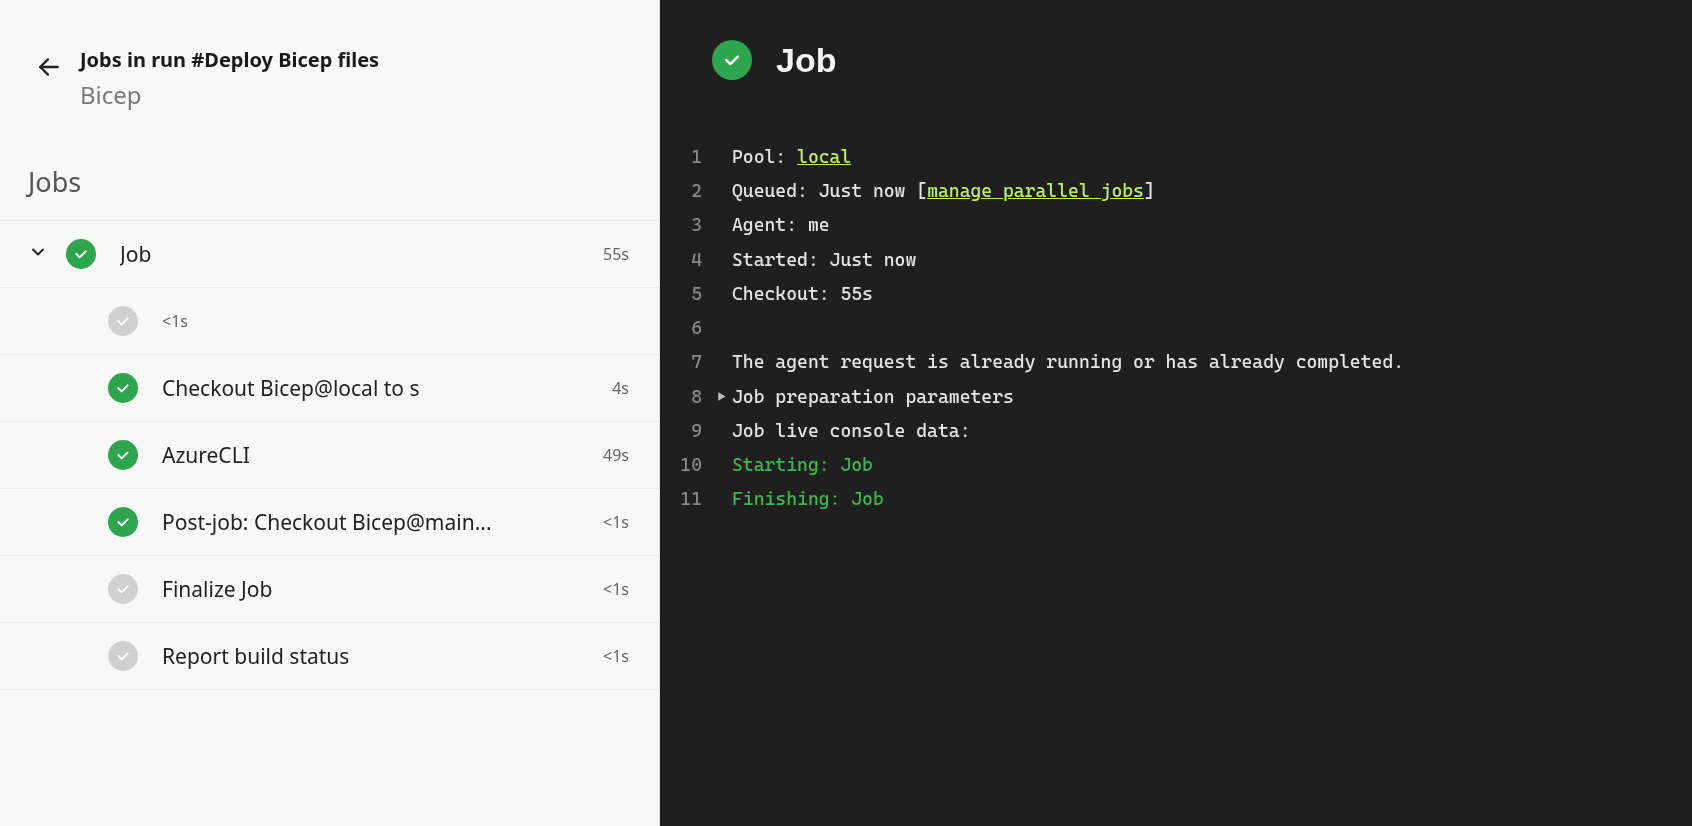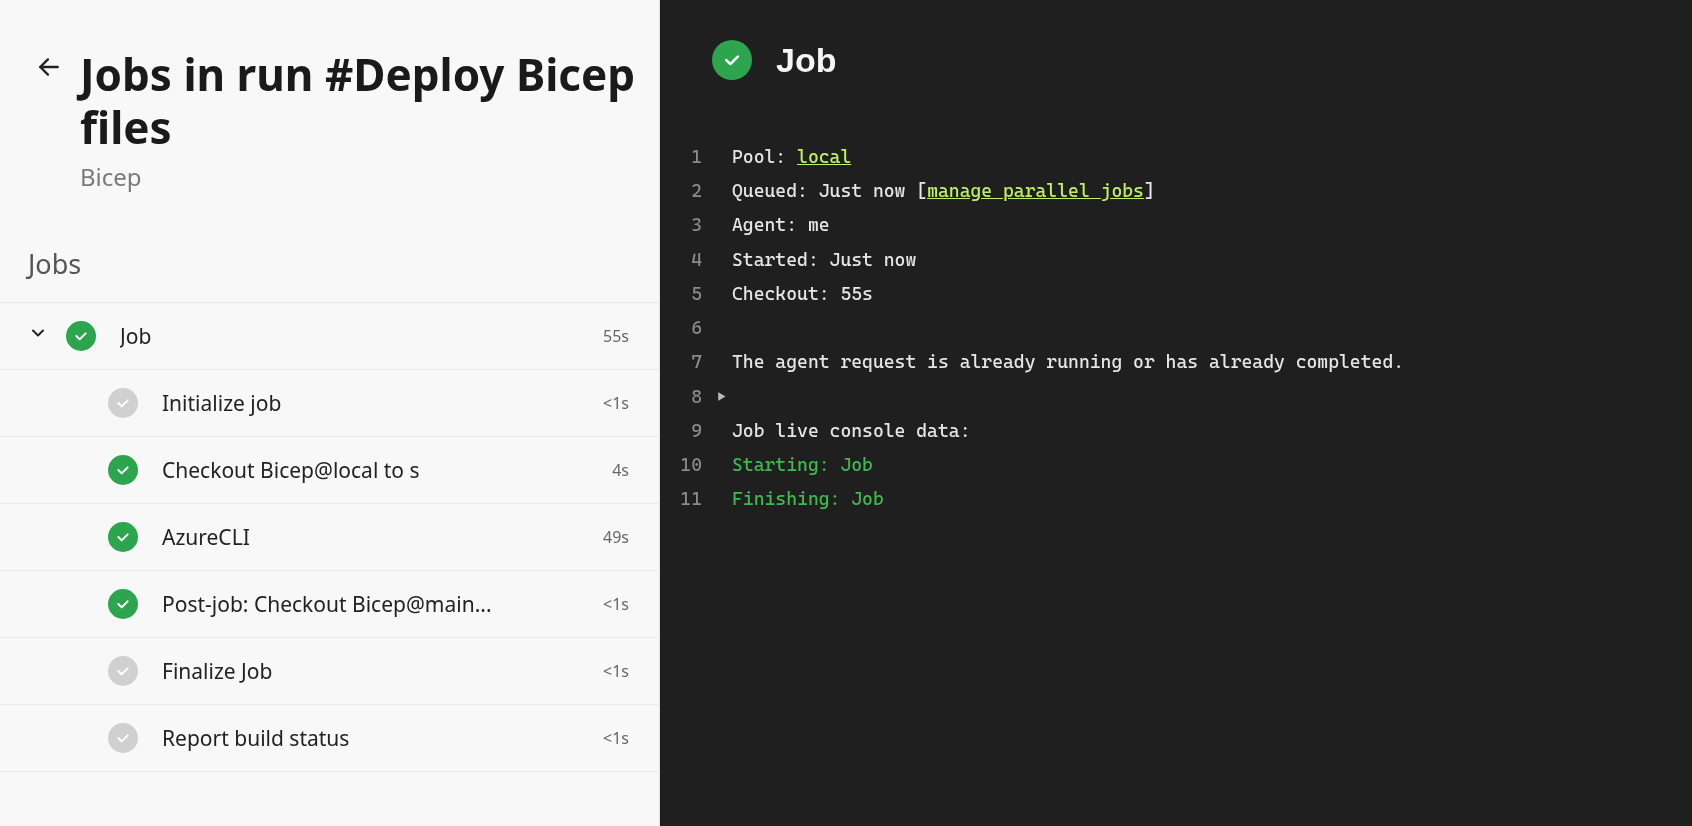--- a/index.html
+++ b/index.html
@@ -22,21 +22,21 @@
   }
   .back-arrow {
     font-size: 28px;
     color: #222;
     margin-top: 6px;
     cursor: pointer;
     line-height: 1;
     user-select: none;
   }
   .header-text .title {
-    font-size: 44px;
+    font-size: 20px;
     font-weight: 700;
     color: #1a1a1a;
     line-height: 1.2;
   }
   .header-text .subtitle {
     font-size: 24px;
     color: #7a7a7a;
     margin-top: 6px;
   }
 
@@ -176,21 +176,20 @@
     <span class="row-time">55s</span>
   </div>
 
   <div id="steps-container">
       <div class="job-row step-row">
         <span class="status-icon grey">
           <svg viewBox="0 0 24 24" fill="none" stroke="currentColor" stroke-width="3" stroke-linecap="round" stroke-linejoin="round">
             <polyline points="5 12 10 17 19 8"></polyline>
           </svg>
         </span>
-        <span class="row-label">Initialize job</span>
         <span class="row-time">&lt;1s</span>
       </div>
       <div class="job-row step-row">
         <span class="status-icon green">
           <svg viewBox="0 0 24 24" fill="none" stroke="currentColor" stroke-width="3" stroke-linecap="round" stroke-linejoin="round">
             <polyline points="5 12 10 17 19 8"></polyline>
           </svg>
         </span>
         <span class="row-label">Checkout Bicep@local to s</span>
         <span class="row-time">4s</span>
@@ -286,20 +285,21 @@
 
     <div class="log-line">
       <span class="ln">7</span>
         <span class="ln-gutter"></span>
       <span class="log-text">The agent request is already running or has already completed.</span>
     </div>
 
     <div class="log-line">
       <span class="ln">8</span>
         <span class="ln-gutter">▸</span>
+      <span class="log-text">Job preparation parameters</span>
     </div>
 
     <div class="log-line">
       <span class="ln">9</span>
         <span class="ln-gutter"></span>
       <span class="log-text">Job live console data:</span>
     </div>
 
     <div class="log-line green">
       <span class="ln">10</span>

